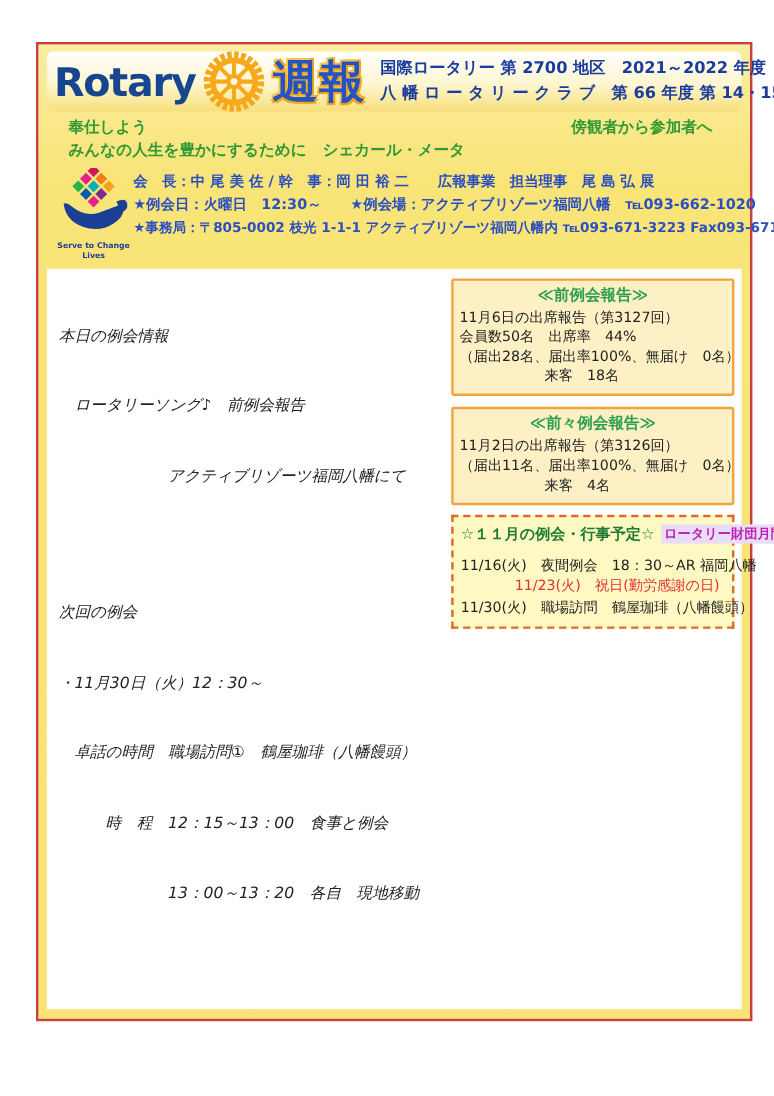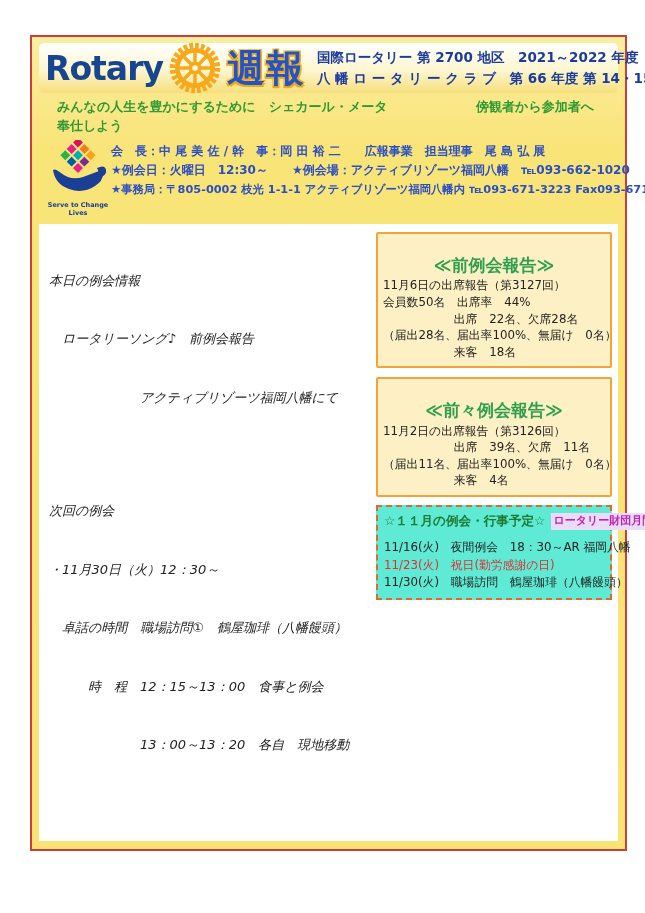--- a/index.html
+++ b/index.html
@@ -49,33 +49,33 @@
   .left-col { flex:1; font-size:13px; line-height:1.5; position:relative; }
   .left-col .blk + .blk { margin-top:16px; }
   .left-col div { white-space:pre;font-style:italic; }
 
   .right-col { width:236px; display:flex; flex-direction:column; }
   .rep-box {
     border:2px solid #f2a33c; background:#fcf0c4; border-radius:2px;
     padding:4px 5px 6px 5px; font-size:11.8px; line-height:1.4;
   }
   .rep-box + .rep-box { margin-top:9px; }
-  .rep-title { text-align:center; color:#2e9e4f; font-weight:bold; font-size:17px;margin-top:16px; }
+  .rep-title { text-align:center; color:#2e9e4f; font-weight:bold; font-size:13px; }
   .rep-box div { white-space:pre; }
 
   .sched-box {
-    margin-top:8px; background:#5eead4; border:2px dashed #dd6a28;
+    margin-top:8px; background:#fef9c3; border:2px dashed #dd6a28;
     padding:5px 6px 6px 6px; font-size:11.8px; line-height:1.5;
   }
   .sched-head { display:flex; align-items:center; gap:6px; white-space:nowrap; }
   .sched-title { color:#1f7a33; font-weight:bold; font-size:12.6px; }
   .sched-badge { color:#c21fb5; font-weight:bold; font-size:11px; background:#e9dcf6; padding:0 2px; }
   .sched-rows { margin-top:8px; }
   .sched-rows div { white-space:pre; }
-  .red-row { color:#e03030; }
+  .red-row { color:#e03030;margin-left:45px; }
 </style>
 </head>
 <body>
 
 <div class="page">
   <div class="frame">
 
     <div class="header-band">
       <div class="brand">
         <span class="rotary-text">Rotary</span>
@@ -94,22 +94,22 @@
         <span class="shuho">週報</span>
       </div>
       <div class="header-right">
         <div>国際ロータリー 第 2700 地区　2021～2022 年度</div>
         <div>八 幡 ロ ー タ リ ー ク ラ ブ　第 66 年度 第 14・15 号</div>
       </div>
     </div>
 
     <div class="slogan-row">
       <div>
+        <div class="green-txt">奉仕しよう</div>
         <div class="green-txt">みんなの人生を豊かにするために　シェカール・メータ</div>
-        <div class="green-txt">奉仕しよう</div>
       </div>
       <div class="slogan-right">
         <div class="green-txt">傍観者から参加者へ</div>
       </div>
     </div>
 
     <div class="contact-row">
       <div class="stc">
         <svg width="66" height="56" viewBox="0 0 66 56">
           <g transform="translate(33,16)">
@@ -154,28 +154,26 @@
           
         </div>
 
       </div>
 
       <div class="right-col">
         <div class="rep-box">
           <div class="rep-title">≪前例会報告≫</div>
           <div>11月6日の出席報告（第3127回）</div>
           <div>会員数50名　出席率　44%</div>
-          <div>　　　　　　出席　22名、欠席28名</div>
           <div>（届出28名、届出率100%、無届け　0名）</div>
           <div>　　　　　　来客　18名</div>
         </div>
         <div class="rep-box">
           <div class="rep-title">≪前々例会報告≫</div>
           <div>11月2日の出席報告（第3126回）</div>
-          <div>　　　　　　出席　39名、欠席　11名</div>
           <div>（届出11名、届出率100%、無届け　0名）</div>
           <div>　　　　　　来客　4名</div>
         </div>
         <div class="sched-box">
           <div class="sched-head">
             <span class="sched-title">☆１１月の例会・行事予定☆</span>
             <span class="sched-badge">ロータリー財団月間</span>
           </div>
           <div class="sched-rows">
             <div>11/16(火)　夜間例会　18：30～AR 福岡八幡</div>

